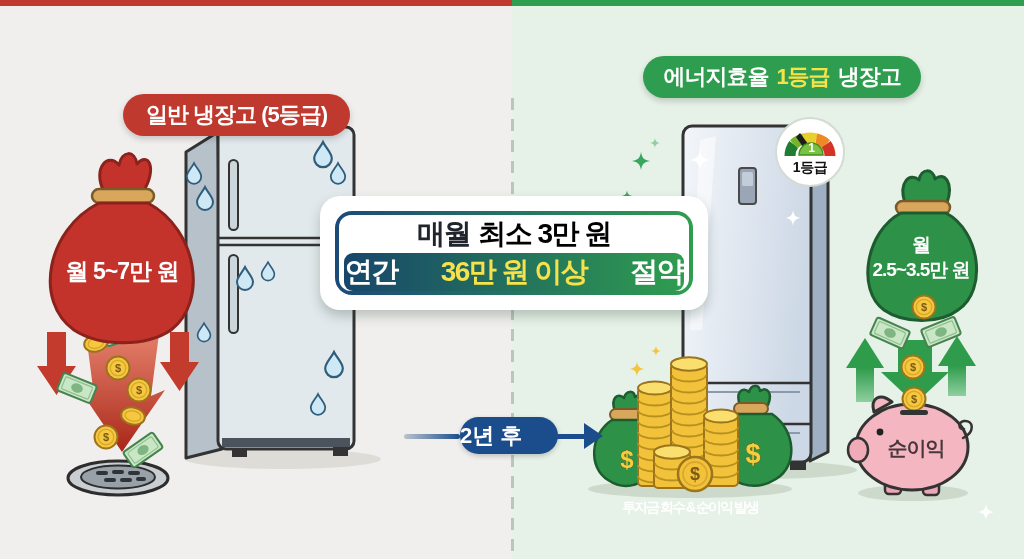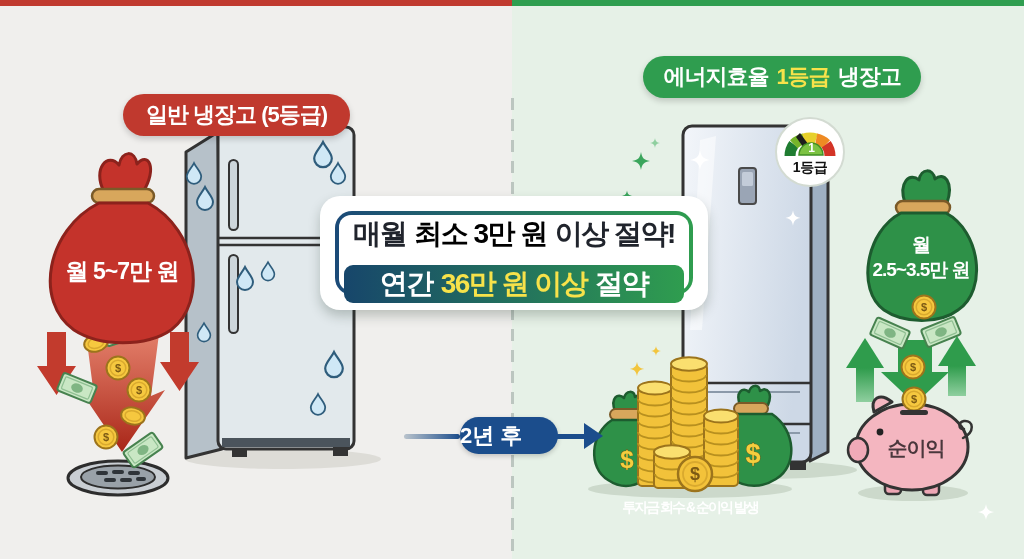--- a/index.html
+++ b/index.html
@@ -24,24 +24,24 @@
   .gap-r{margin-right:8px;}
   .gap-l{margin-left:8px;}
   .banner{left:320px;top:196px;width:388px;height:114px;background:#fff;border-radius:20px;
           padding:15px;box-sizing:border-box;box-shadow:0 6px 12px rgba(30,50,40,.25);}
   .banner-grad{background:linear-gradient(90deg,#1b4a78,#2f9d4f);border-radius:17px;padding:4px;
                height:100%;box-sizing:border-box;}
   .banner-inner{background:#fff;border-radius:12px;height:100%;box-sizing:border-box;
                 display:flex;flex-direction:column;}
   .banner-line1{flex:1;display:flex;align-items:center;justify-content:center;
                 font-size:28px;letter-spacing:-1.5px;white-space:pre;}
-  .banner-line2{height:45px;margin:12px 5px 5px;border-radius:9px;
+  .banner-line2{height:45px;margin:0 5px 5px;border-radius:9px;
                 background:linear-gradient(90deg,#17466b,#2f9d4f);
                 display:flex;align-items:center;justify-content:center;
-                font-size:28px;letter-spacing:-1.5px;white-space:pre;}
+                font-size:28px;letter-spacing:-1.5px;white-space:pre;gap:35px;}
   .tl-line{left:404px;top:434px;width:56px;height:5px;border-radius:3px;
            background:linear-gradient(90deg,#b9c3cc,#1b4d8c);}
   .tl-pill{left:460px;top:417px;width:98px;height:37px;border-radius:19px;background:#1b4d8c;
            color:#fff;font-size:22px;display:flex;align-items:center;justify-content:flex-start;
            box-shadow:0 2px 5px rgba(0,0,0,.2);}
   .tl-shaft{left:556px;top:434px;width:30px;height:5px;background:#1b4d8c;}
   .tl-head{left:584px;top:423px;width:0;height:0;border-left:19px solid #1b4d8c;
            border-top:13px solid transparent;border-bottom:13px solid transparent;}
   .lbl{text-align:center;letter-spacing:-1px;}
   .lbl-red-bag{left:42px;top:256px;width:160px;font-size:23px;color:#fff;}
@@ -318,21 +318,20 @@
     <span class="t-yellow">1등급</span>
     <span class="gap-l">냉장고</span>
   </div>
 
   <div class="abs banner">
     <div class="banner-grad">
       <div class="banner-inner">
         <div class="banner-line1">
           <span class="t-dark gap-r">매월</span>
           <span class="t-red">최소 3만 원</span>
-          <span class="t-dark gap-l">이상 절약!</span>
         </div>
         <div class="banner-line2">
           <span class="t-white gap-r">연간</span>
           <span class="t-yellow">36만 원 이상</span>
           <span class="t-white gap-l">절약</span>
         </div>
       </div>
     </div>
   </div>
 

